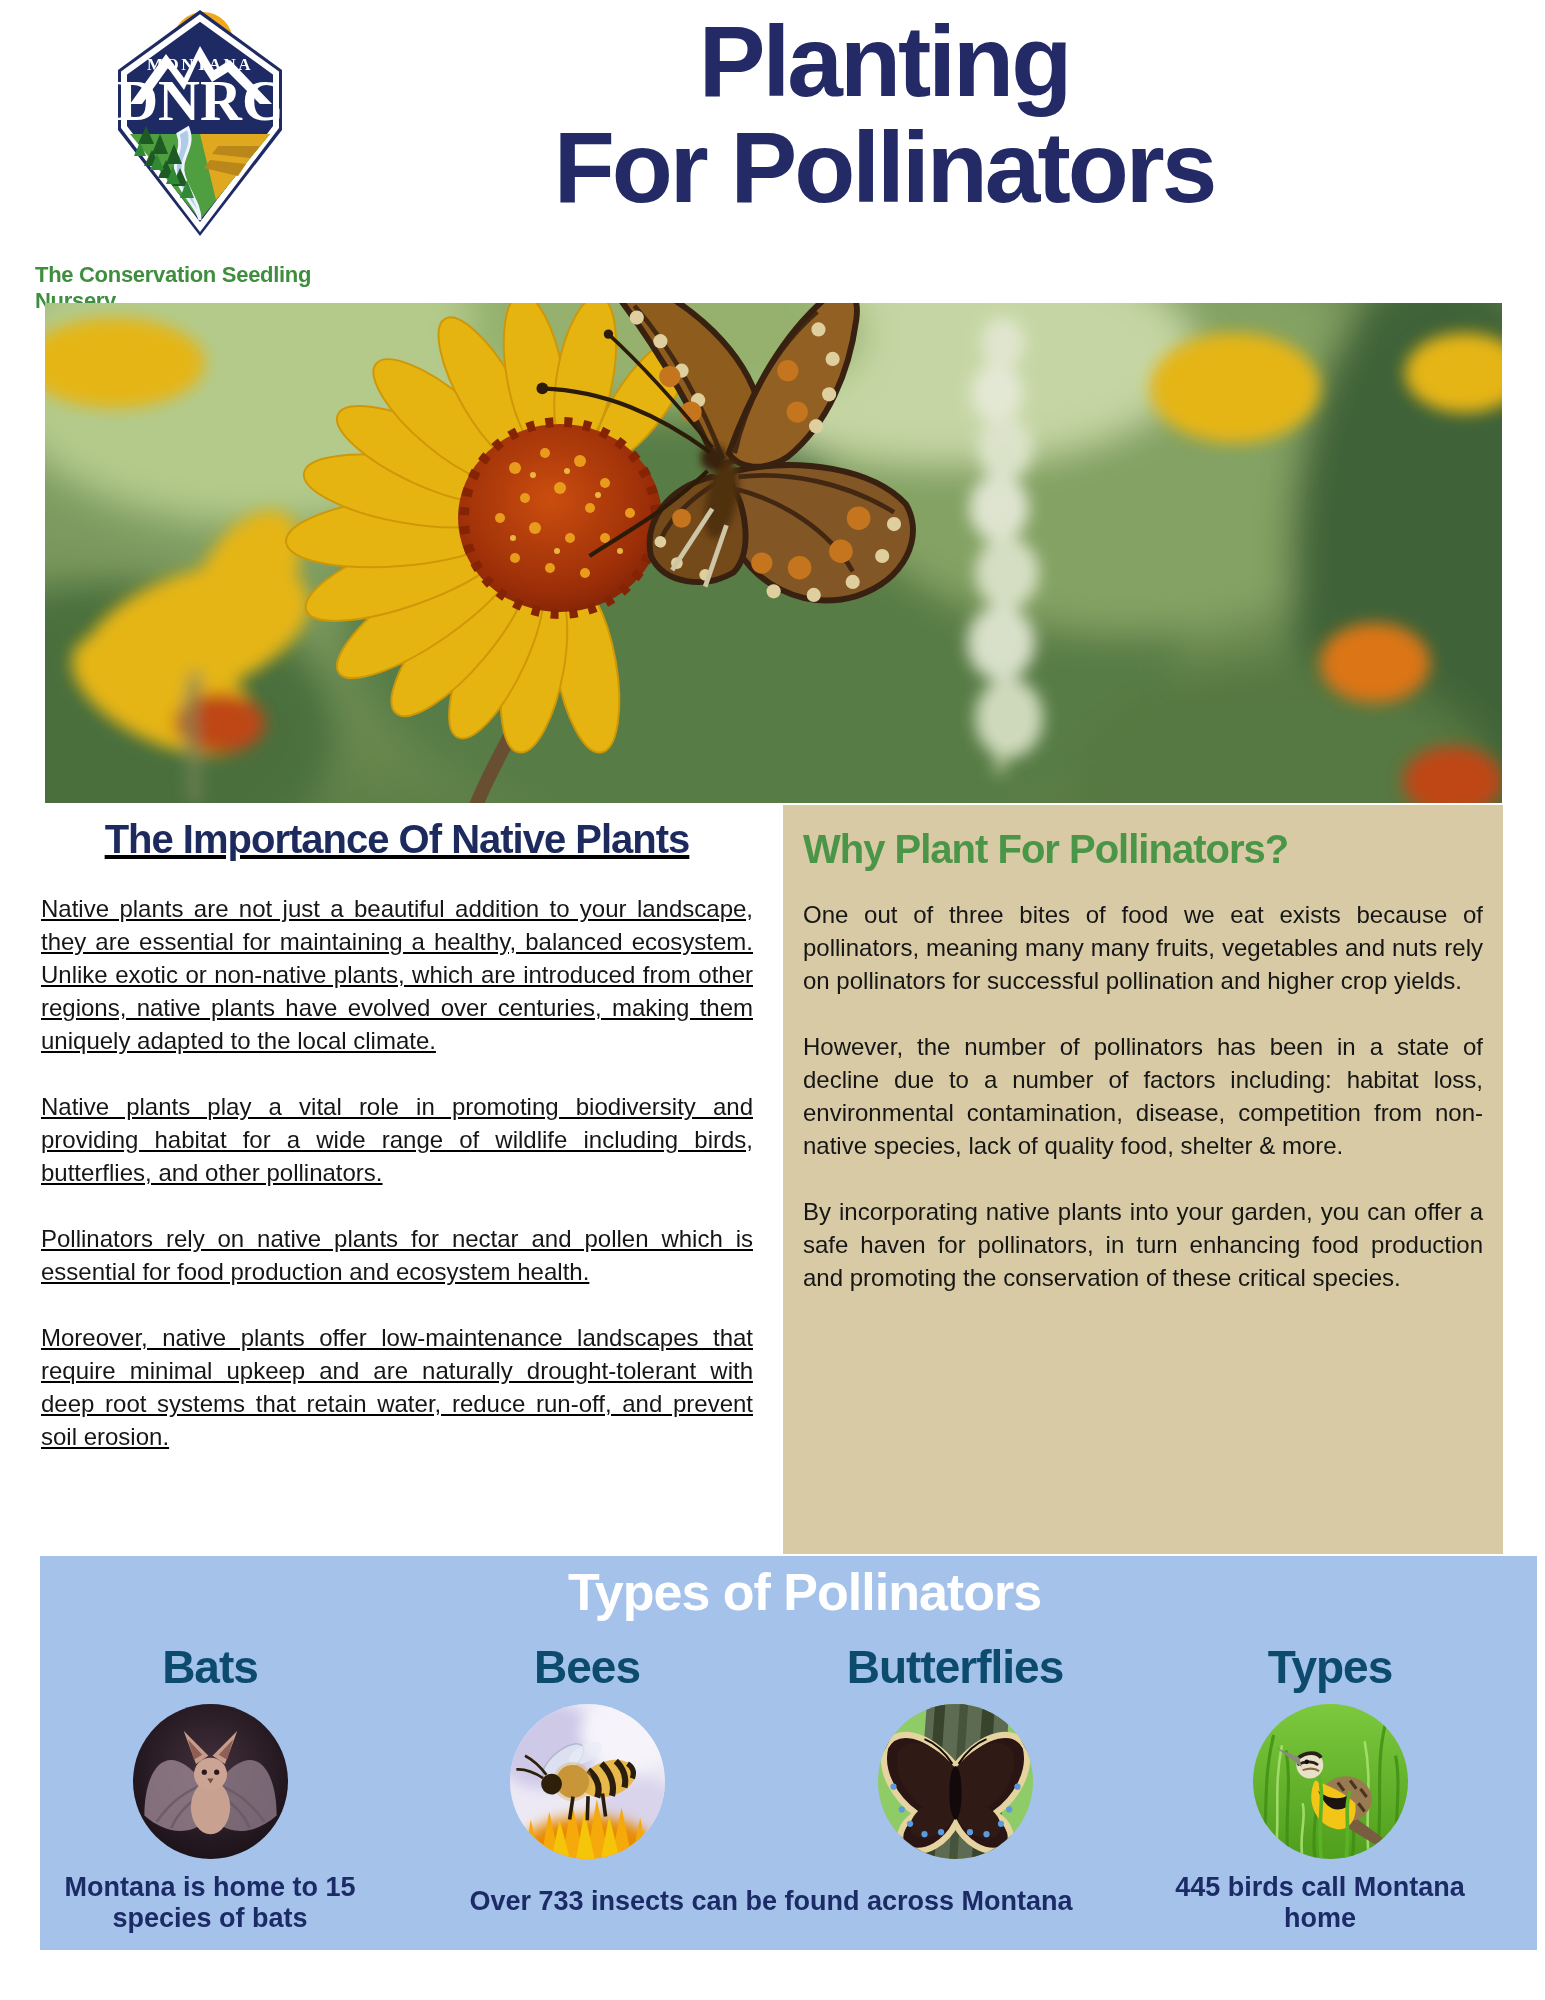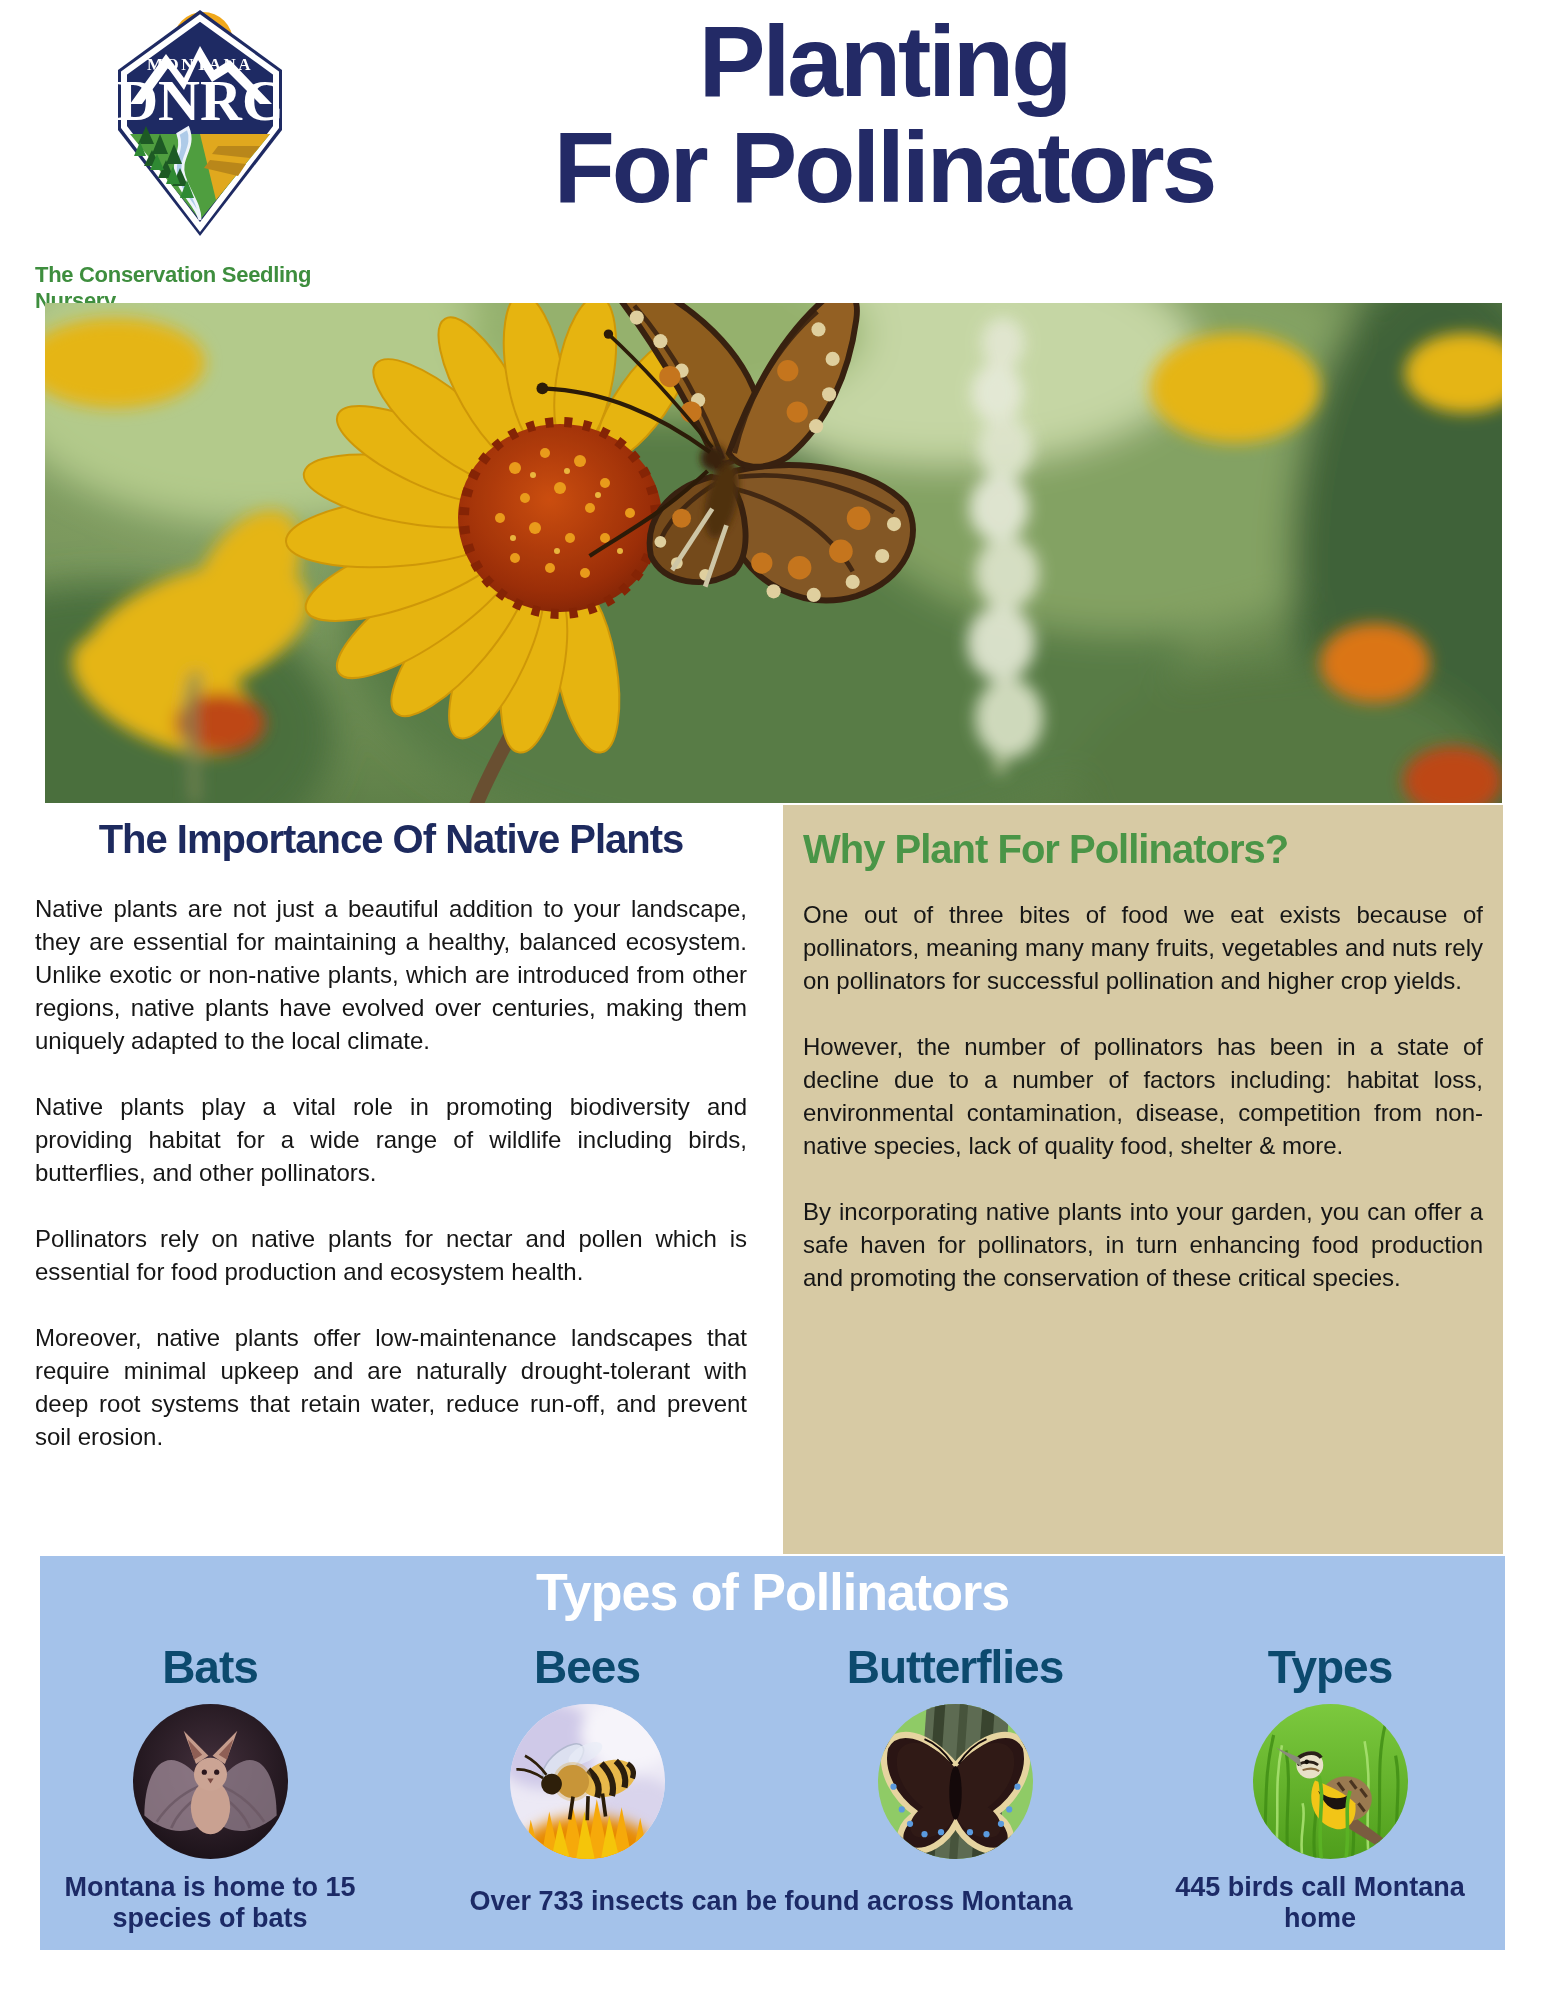--- a/index.html
+++ b/index.html
@@ -19,21 +19,21 @@
     position:absolute;left:444px;top:8px;width:880px;text-align:center;
     font-size:100px;line-height:1.06;font-weight:bold;letter-spacing:-3px;
     color:#232a66;
   }
 
   
   .hero{position:absolute;left:45px;top:303px;width:1457px;height:500px;overflow:hidden;}
   .hero svg{display:block;width:100%;height:100%;}
 
   
-  .leftcol{position:absolute;left:35px;top:805px;width:712px;}
+  .leftcol{position:absolute;left:41px;top:805px;width:712px;text-decoration:underline;}
   .leftcol h2{
     margin:12px 0 30px;text-align:center;font-size:40px;letter-spacing:-1px;
     color:#1d2a5e;
   }
   .rightcol{
     position:absolute;left:783px;top:805px;width:720px;height:749px;
     background:#d7caa4;box-sizing:border-box;padding:20px 20px 0 20px;
   }
   .rightcol h2{
     margin:2px 0 26px;text-align:left;font-size:40px;letter-spacing:-1px;
@@ -41,20 +41,21 @@
   }
   .bodytext p{
     margin:0 0 33px;font-size:24px;line-height:33px;text-align:justify;
     color:#161616;
   }
 
   
   .pollinators{
     position:absolute;left:40px;top:1556px;width:1465px;height:394px;
     background:#a4c2ea;
+    padding-left:32px;
   }
   .pollinators h2{
     margin:6px 0 0;text-align:center;font-size:52px;letter-spacing:-1px;
     color:#ffffff;
   }
   .ptype{position:absolute;top:84px;width:320px;text-align:center;}
   .ptype h3{margin:0;font-size:46px;letter-spacing:-1px;color:#0c4a6e;}
   .circ{width:155px;height:155px;margin:10px auto 0;display:block;}
   .pcap{
     position:absolute;font-size:27px;line-height:31px;font-weight:bold;

